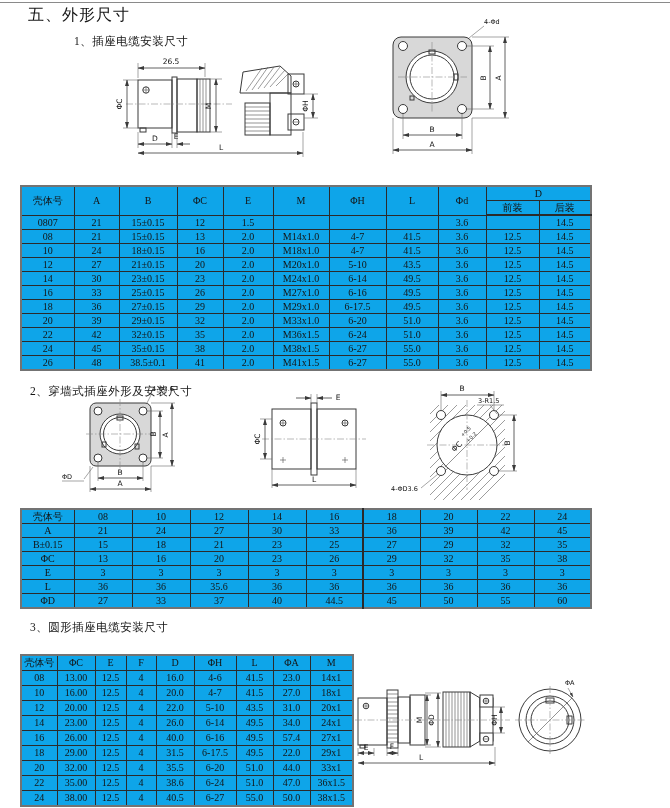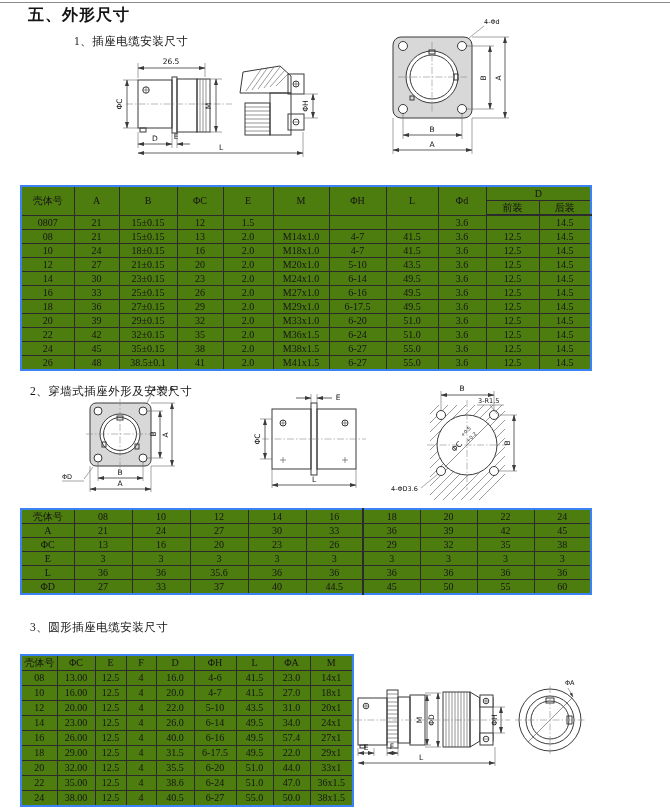--- a/index.html
+++ b/index.html
@@ -2,23 +2,23 @@
 <html><head>
 <meta charset="utf-8">
 <style>
   html,body{margin:0;padding:0;}
   body{
     width:670px;height:808px;background:#ffffff;position:relative;overflow:hidden;
     font-family:"Liberation Serif","DejaVu Serif",serif;color:#141414;
   }
   .abs{position:absolute;}
   .top-rule{position:absolute;left:0;top:2px;width:670px;height:1px;background:#8a8a8a;}
-  .page-title{position:absolute;left:28px;top:5px;font-size:16px;font-weight:bold;letter-spacing:1px;}
+  .page-title{position:absolute;left:28px;top:5px;font-size:16px;font-weight:normal;letter-spacing:1px;}
   .sec-label{position:absolute;left:30px;font-size:11.5px;letter-spacing:0.5px;}
-  table.tbl{position:absolute;border-collapse:collapse;table-layout:fixed;background:#4d7c0f;border:2px solid #3b82f6;}
+  table.tbl{position:absolute;border-collapse:collapse;table-layout:fixed;background:#0ea5e9;border:2px solid #737373;}
   table.tbl th,table.tbl td{
     border:1px solid #2b2b2b;font-size:10px;font-weight:normal;text-align:center;
     padding:0;height:13px;line-height:13px;white-space:nowrap;overflow:hidden;
   }
   #table1 thead tr:last-child th{border-bottom:2px solid #2b2b2b;}
   #table2 td:nth-child(6){border-right:2px solid #2b2b2b;}
   #table3 th,#table3 td{height:14px;line-height:14px;}
   
   svg .otl{fill:none;stroke:#3a3a3a;stroke-width:1;}
   svg .fil{fill:#d8d8d8;stroke:#3a3a3a;stroke-width:1;}
@@ -495,20 +495,32 @@
         <td>A</td>
         <td>21</td>
         <td>24</td>
         <td>27</td>
         <td>30</td>
         <td>33</td>
         <td>36</td>
         <td>39</td>
         <td>42</td>
         <td>45</td>
+      </tr>
+      <tr>
+        <td>B±0.15</td>
+        <td>15</td>
+        <td>18</td>
+        <td>21</td>
+        <td>23</td>
+        <td>25</td>
+        <td>27</td>
+        <td>29</td>
+        <td>32</td>
+        <td>35</td>
       </tr>
       <tr>
         <td>ΦC</td>
         <td>13</td>
         <td>16</td>
         <td>20</td>
         <td>23</td>
         <td>26</td>
         <td>29</td>
         <td>32</td>

